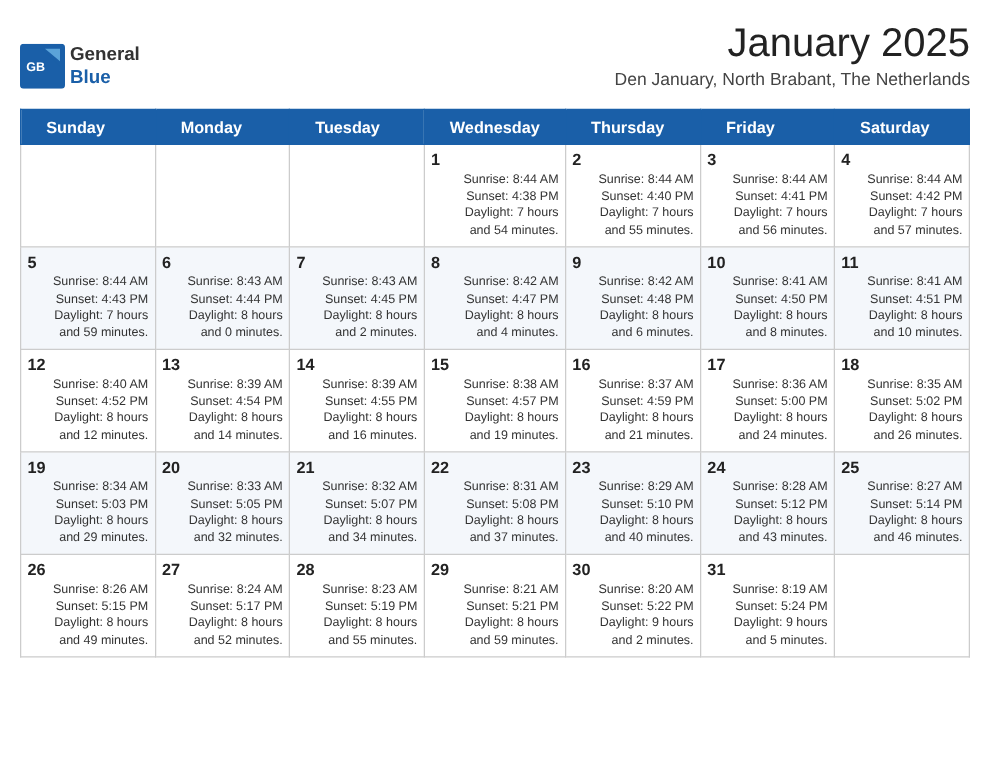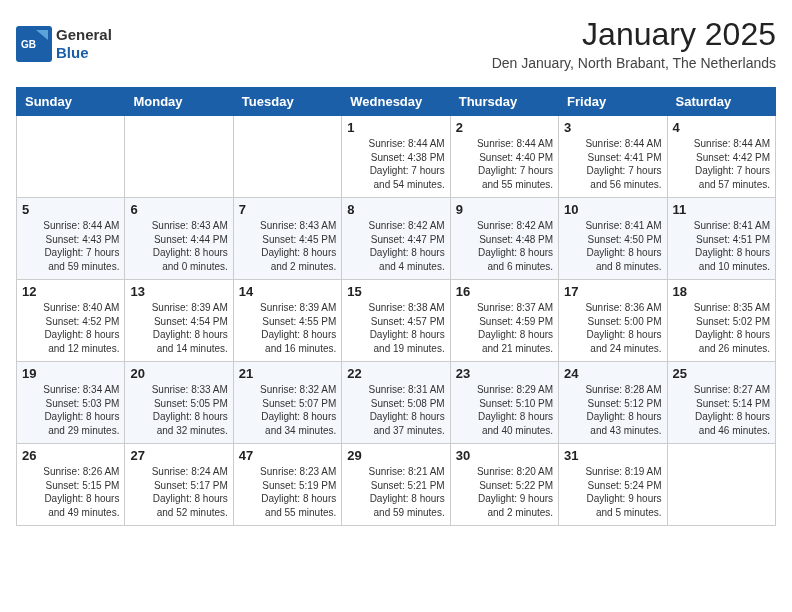--- a/index.html
+++ b/index.html
@@ -5,42 +5,42 @@
     * { box-sizing: border-box; margin: 0; padding: 0; }
     body {
       font-family: Arial, sans-serif;
       background: #fff;
       width: 792px;
       min-height: 612px;
       padding: 16px;
     }
     .header {
       display: flex;
-      align-items: center;
+      align-items: flex-end;
       justify-content: space-between;
       margin-bottom: 16px;
     }
     .logo {
       display: flex;
       align-items: center;
       gap: 4px;
     }
     .logo-text-general { font-size: 15px; font-weight: bold; color: #333; }
     .logo-text-blue { font-size: 15px; font-weight: bold; color: #1a5fa8; }
     .title-block { text-align: right; }
     .month-title { font-size: 32px; font-weight: 300; color: #222; }
     .location { font-size: 14px; color: #444; margin-top: 2px; }
 
     .calendar { width: 100%; border-collapse: collapse; margin-top: 8px; }
     .calendar th {
       background: #1a5fa8;
       color: #fff;
       font-size: 13px;
       font-weight: 600;
-      padding: 6px 8px;
+      padding: 6px 20px;
       text-align: left;
       border: 1px solid #1a5fa8;
     }
     .calendar td {
       border: 1px solid #ccc;
       vertical-align: top;
       padding: 4px 5px;
       font-size: 10.5px;
       color: #333;
       width: calc(100% / 7);
@@ -206,21 +206,21 @@
       <tr>
         <td>
           <span class="day-num">26</span>
           <div class="cell-text">Sunrise: 8:26 AM<br>Sunset: 5:15 PM<br>Daylight: 8 hours<br>and 49 minutes.</div>
         </td>
         <td>
           <span class="day-num">27</span>
           <div class="cell-text">Sunrise: 8:24 AM<br>Sunset: 5:17 PM<br>Daylight: 8 hours<br>and 52 minutes.</div>
         </td>
         <td>
-          <span class="day-num">47</span>
+          <span class="day-num">28</span>
           <div class="cell-text">Sunrise: 8:23 AM<br>Sunset: 5:19 PM<br>Daylight: 8 hours<br>and 55 minutes.</div>
         </td>
         <td>
           <span class="day-num">29</span>
           <div class="cell-text">Sunrise: 8:21 AM<br>Sunset: 5:21 PM<br>Daylight: 8 hours<br>and 59 minutes.</div>
         </td>
         <td>
           <span class="day-num">30</span>
           <div class="cell-text">Sunrise: 8:20 AM<br>Sunset: 5:22 PM<br>Daylight: 9 hours<br>and 2 minutes.</div>
         </td>

